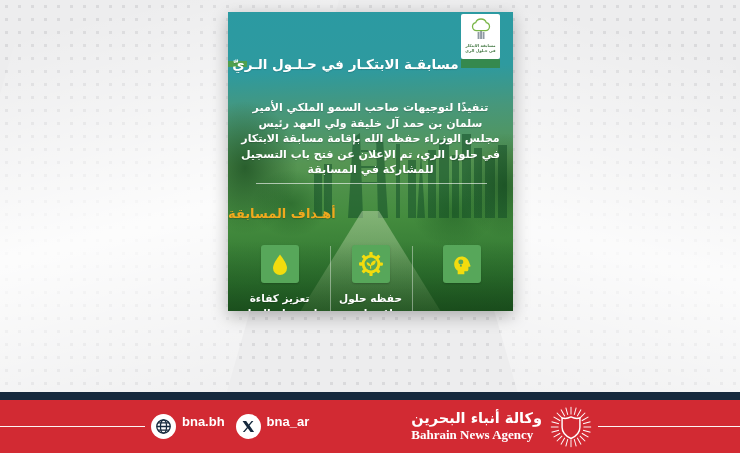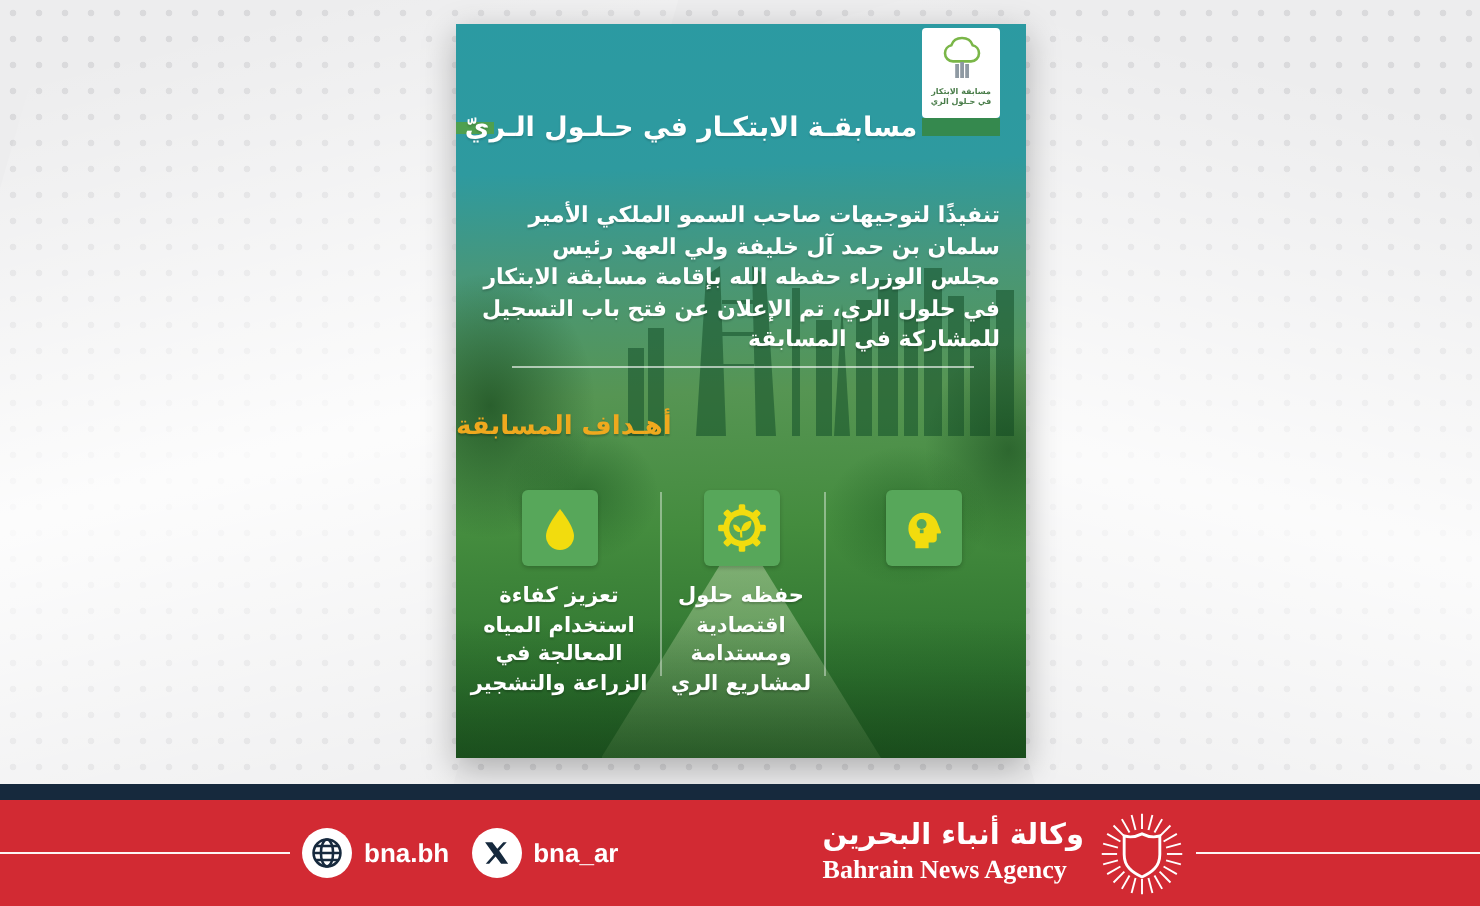--- a/index.html
+++ b/index.html
@@ -8,21 +8,21 @@
 
   
   .dots { position:absolute; inset:0; background-image:radial-gradient(circle, #dadadc 1.6px, transparent 1.8px); background-size:13px 13px; }
   .diag { position:absolute; pointer-events:none; }
   .diag-a { left:-30px; top:-60px; width:300px; height:560px; transform:rotate(16deg);
             background:linear-gradient(150deg, rgba(255,255,255,0) 18%, rgba(255,255,255,.85) 52%, rgba(255,255,255,.15) 82%); }
   .diag-b { right:-40px; top:-40px; width:300px; height:560px; transform:rotate(-16deg);
             background:linear-gradient(210deg, rgba(255,255,255,0) 18%, rgba(255,255,255,.8) 52%, rgba(255,255,255,.12) 82%); }
 
   
-  .card { position:absolute; left:228px; top:12px; width:285px; height:367px; overflow:hidden;
+  .card { position:absolute; left:228px; top:12px; width:285px; height:299px; overflow:hidden;
           box-shadow:0 5px 16px rgba(0,0,0,.28);padding-left:28px; }
   .scene { position:absolute; inset:0;
            background:linear-gradient(178deg,#2b9aa2 0%,#2e9a9f 20%,#47977b 33%,#569553 50%,#448c3e 68%,#2f7430 88%,#235c25 100%); }
   .skyline { position:absolute; top:106px; left:0; width:285px; height:100px; opacity:.55; }
   .trees { position:absolute; inset:0;
            background:
              radial-gradient(75px 95px at 6% 52%, rgba(14,62,22,.62), transparent 70%),
              radial-gradient(60px 75px at 97% 58%, rgba(14,62,22,.5), transparent 70%),
              radial-gradient(55px 48px at 22% 64%, rgba(18,76,26,.45), transparent 70%),
              radial-gradient(58px 50px at 79% 67%, rgba(18,76,26,.4), transparent 70%); }
@@ -33,21 +33,21 @@
             background:linear-gradient(rgba(18,68,20,0), rgba(13,56,16,.45)); }
 
   .title-dash { position:absolute; left:0; top:49px; width:19px; height:6px; background:#4fa04f; }
   .card-title { position:absolute; top:44px; left:0; right:50px; text-align:center; direction:rtl;
                 color:#fff; font-weight:bold; font-size:13.5px; text-shadow:0 1px 1px rgba(0,0,0,.15); }
   .logo-box { position:absolute; top:2px; right:13px; width:39px; height:45px; background:#fff; border-radius:2px;
               display:flex; flex-direction:column; align-items:center; padding-top:3px; }
   .logo-text { font-size:4px; line-height:5px; color:#4a7d4a; font-weight:bold; direction:rtl; text-align:center; }
   .logo-accent { position:absolute; top:47px; right:13px; width:39px; height:9px; background:#35894e; }
 
-  .intro { position:absolute; top:88px; left:13px; right:13px; direction:rtl; text-align:right;
+  .intro { position:absolute; top:88px; left:13px; right:13px; direction:rtl; text-align:center;
            color:#fff; font-size:11px; line-height:15.6px; font-weight:600; text-shadow:0 1px 1px rgba(0,0,0,.18); }
   .divider { position:absolute; top:171px; left:28px; right:26px; height:1px; background:rgba(255,255,255,.6); }
   .obj-title { position:absolute; top:194px; left:0; right:0; text-align:left; direction:rtl;
                color:#efa91e; font-size:13px; font-weight:bold; text-shadow:0 1px 1px rgba(0,0,0,.2); }
 
   .objectives { position:absolute; top:233px; left:6px; right:6px; display:flex; direction:rtl; }
   .obj { flex:1; display:flex; flex-direction:column; align-items:center; }
   .obj-icon { width:38px; height:38px; background:#57a75a; border-radius:3px;
               display:flex; align-items:center; justify-content:center; box-shadow:0 1px 2px rgba(0,0,0,.2); }
   .obj-label { margin-top:8px; direction:rtl; text-align:center; color:#fff; font-size:10.5px; font-weight:bold;
@@ -55,21 +55,21 @@
   .col-div { position:absolute; top:234px; width:1px; height:92px; background:rgba(255,255,255,.4); }
   .col-div-1 { left:102px; } .col-div-2 { left:184px; }
 
   
   .footer { position:absolute; left:0; bottom:0; width:740px; }
   .footer-navy { height:8px; background:#16293d; }
   .footer-red { position:relative; height:53px; background:#d22a33; }
   .line-left  { position:absolute; left:0;  top:26px; width:145px; height:1px; background:rgba(255,255,255,.95); }
   .line-right { position:absolute; right:0; top:26px; width:142px; height:1px; background:rgba(255,255,255,.95); }
   .socials { position:absolute; left:151px; top:0; height:53px; display:flex; align-items:center; gap:11px; }
-  .social { display:flex; align-items:center; gap:6px; cursor:pointer; }
+  .social { display:flex; gap:6px; cursor:pointer; }
   .social-circle { width:25px; height:25px; background:#fff; border-radius:50%;
                    display:flex; align-items:center; justify-content:center; }
   .social-label { color:#fff; font-weight:bold; font-size:13px; font-family:"Liberation Sans", sans-serif; }
   .agency-text { position:absolute; right:198px; top:9px; text-align:left; color:#fff; }
   .agency-ar { font-size:14.5px; line-height:18px; font-weight:bold; direction:rtl; }
   .agency-en { font-size:13px; line-height:15px; font-weight:bold; font-family:Liberation Serif, serif; }
   .emblem { position:absolute; right:146px; top:4px; width:46px; height:46px; }
 </style>
 </head>
 <body>

